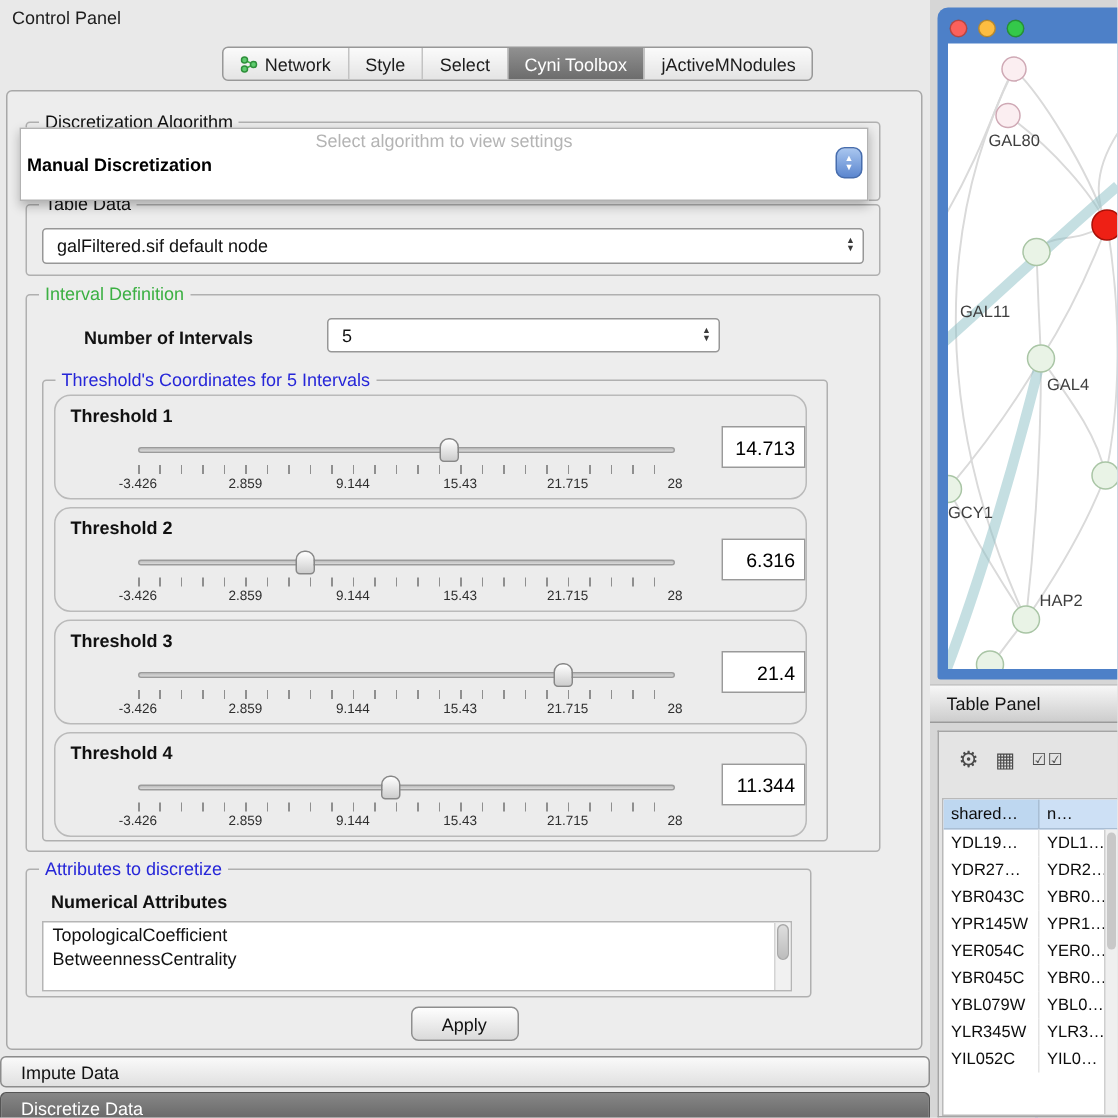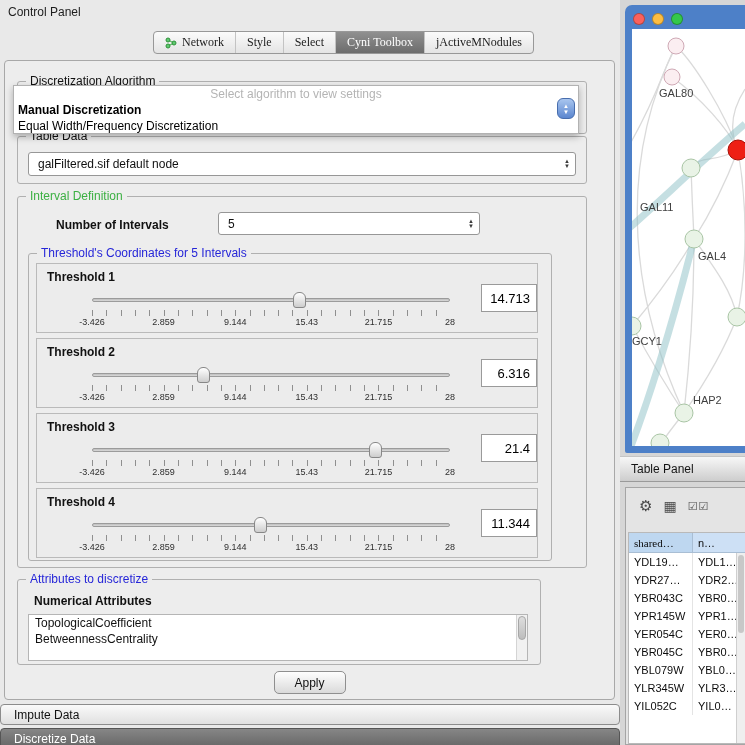--- a/index.html
+++ b/index.html
@@ -1,28 +1,28 @@
 <!DOCTYPE html>
 <html><head>
 <meta charset="utf-8">
 <style>
   * { box-sizing:border-box; margin:0; padding:0; }
   body { width:745px; height:745px; position:relative; overflow:hidden;
          font-family:"Liberation Sans", sans-serif; background:#dcdcdc; }
 
   
   #control-panel { position:absolute; left:0; top:0; width:692px; height:745px;
-                   background:#e9e9e9; border-right:5px solid #8b5cf6; }
+                   background:#e9e9e9; border-right:2px solid #8b5cf6; }
   .titlebar { position:absolute; left:0; top:0; width:100%; height:24px;
               display:flex; align-items:center; }
   .titlebar .title { font-size:12px; color:#1d1d1d; padding-left:8px; flex:1; }
   .titlebar .icons { padding-right:12px; display:flex; gap:12px; color:#222; font-size:13px; }
   .titlebar .icons span { cursor:default; }
 
-  .tabbar { position:absolute; top:31px; left:0; width:100%; display:flex; justify-content:center;font-family:Liberation Serif, serif; }
+  .tabbar { position:absolute; top:31px; left:0; width:100%; display:flex; justify-content:center; }
   .tab-strip { display:flex; align-items:stretch; height:23px; border:1px solid #989898;
                border-radius:4px; background:linear-gradient(#fbfbfb,#e4e4e4); overflow:hidden; }
   .tab-item { display:flex; align-items:center; gap:5px; padding:0 11px; font-size:12px;
               color:#1c1c1c; border-right:1px solid #c3c3c3; }
   .tab-item:last-child { border-right:none; }
   .tab-item.selected { background:linear-gradient(#909090,#6c6c6c); color:#fff; }
 
   .main-panel { position:absolute; left:4px; top:60px; width:611px; height:640px;
                 background:#ededed; border:1px solid #a8a8a8; border-radius:4px; }
 
@@ -58,21 +58,21 @@
                    color:#3a3a3a; font-size:6px; line-height:5px; }
   #tabledata-combo { left:10px; top:15px; right:10px; height:24px; }
 
   
   #interval-group { left:12px; top:135px; width:570px; height:372px; }
   #num-intervals-label { position:absolute; left:38px; top:21px; font-size:12px; font-weight:bold; color:#111; }
   #num-intervals-combo { left:200px; top:15px; width:262px; height:23px; }
   #coords-group { left:10px; top:56px; width:524px; height:308px; }
 
   .slider-panel { position:absolute; left:7px; width:502px; height:70px;
-                  border:1px solid #bababa; border-radius:0; background:#ececec; }
+                  border:1px solid #bababa; border-radius:11px; background:#ececec; }
   .th-label { position:absolute; left:10px; top:6px; font-size:12px; font-weight:bold; color:#111; }
   .slider { position:absolute; left:55px; top:28px; width:358px; height:16px; }
   .track { position:absolute; left:0; right:0; top:6px; height:4px;
            background:linear-gradient(#bdbdbd,#dadada); border:1px solid #9b9b9b; border-radius:2px; }
   .thumb { position:absolute; top:0; width:13px; height:16px; margin-left:-6px;
            background:linear-gradient(#ffffff,#cdcdcd); border:1px solid #878787;
            border-radius:6px 6px 3px 3px; }
   .ticks { position:absolute; left:55px; top:46px; width:358px; height:6px;
            background-image:repeating-linear-gradient(to right, #8f8f8f 0 1px, transparent 1px 4%); }
   .tick-labels { position:absolute; left:55px; top:53px; width:358px; height:11px;
@@ -128,21 +128,21 @@
   .tpt-cols { font-size:14px; }
   .tpt-checks { font-size:11px; letter-spacing:1px; }
   .tp-grid { position:absolute; left:2px; top:44px; right:0; bottom:0;
              background:#fff; border:1px solid #b9b9b9; border-right:none;
              overflow:hidden; font-size:11px; color:#0c0c0c; }
   .tp-row { display:flex; height:18px; line-height:18px; }
   .tp-cell1 { width:64px; padding-left:5px; border-right:1px solid #e4e4e4;
               overflow:hidden; white-space:nowrap; }
   .tp-cell2 { flex:1; padding-left:5px; overflow:hidden; white-space:nowrap; }
   .tp-head { height:20px; line-height:20px; background:#cde0f5; border-bottom:1px solid #a9bed4; }
-  .tp-head .tp-cell1 { background:#bed7f0; border-right:1px solid #a9bed4;font-family:Liberation Serif, serif; }
+  .tp-head .tp-cell1 { background:#bed7f0; border-right:1px solid #a9bed4; }
   .grid-vscroll { position:absolute; right:0; top:20px; bottom:0; width:9px;
                   background:#efefef; border-left:1px solid #cfcfcf; }
   .grid-vthumb { position:absolute; left:1px; right:1px; top:2px; height:78px;
                  background:#c8c8c8; border-radius:4px; }
   svg text { font-family:"Liberation Sans", sans-serif; }
 </style>
 </head>
 <body>
 
 <div id="control-panel">
@@ -184,21 +184,20 @@
 
   <div class="main-panel">
 
     <div class="titled-box" id="algo-group">
       <span class="legend">Discretization Algorithm</span>
     </div>
 
     <div id="algo-overlay">
       <div class="overlay-placeholder">Select algorithm to view settings</div>
       <div class="overlay-option bold">Manual Discretization</div>
-      <div class="overlay-option">Equal Width/Frequency Discretization</div>
       <div class="combo-cap">
         <span>▲</span>
         <span>▼</span>
       </div>
     </div>
 
     <div class="titled-box" id="tabledata-group">
       <span class="legend">Table Data</span>
       <div class="combo" id="tabledata-combo">
         <span>galFiltered.sif default node</span>

